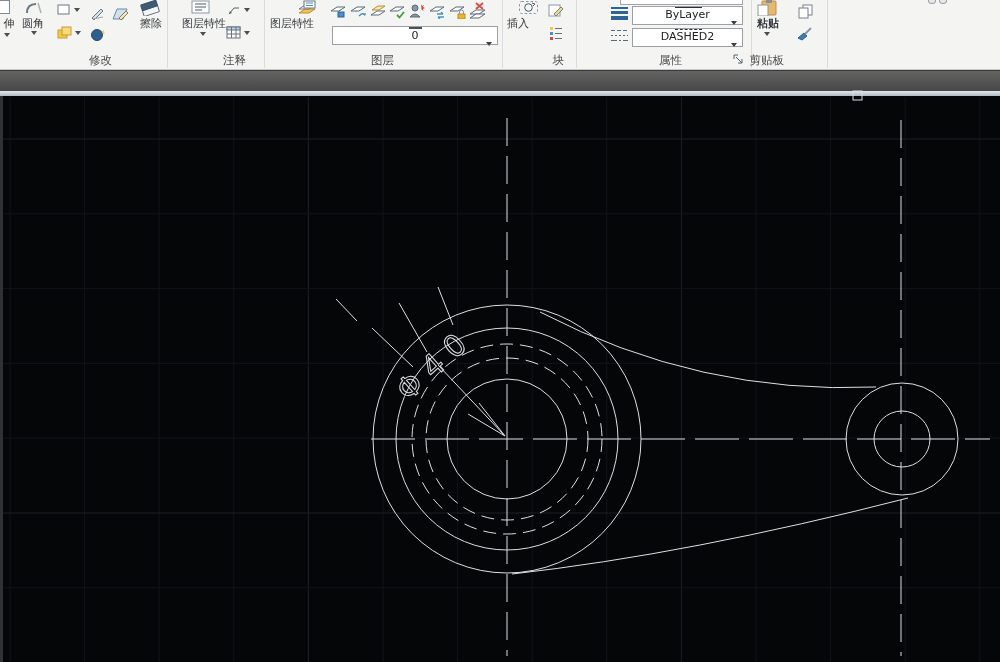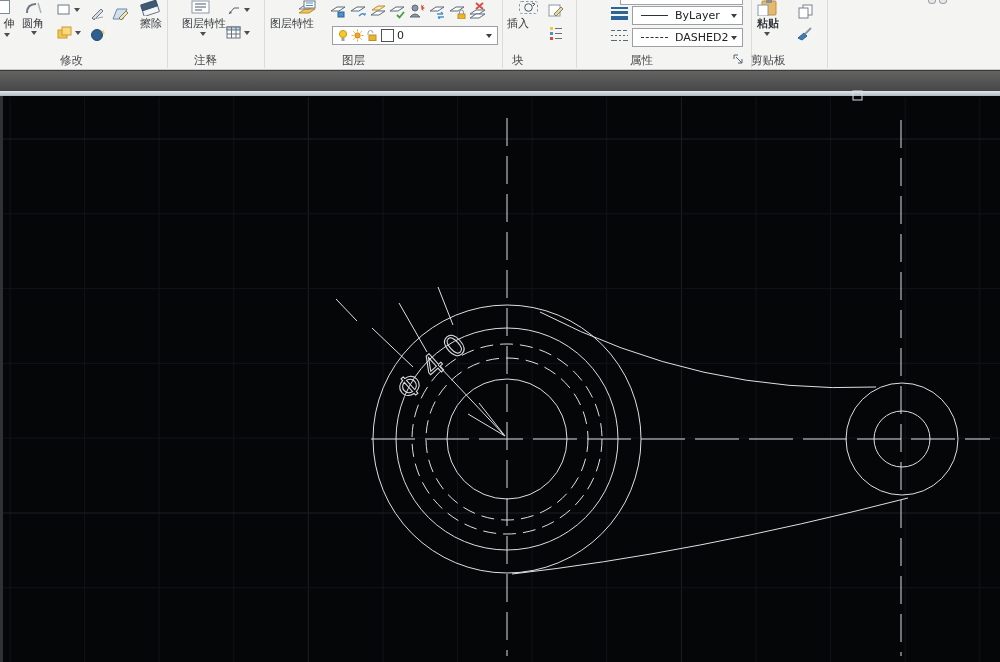--- a/index.html
+++ b/index.html
@@ -1,28 +1,28 @@
 <!DOCTYPE html>
 <html><head>
 <meta charset="utf-8">
 <style>
   html,body{margin:0;padding:0;}
   .stage{position:relative;width:1000px;height:662px;overflow:hidden;background:#fff;
          font-family:"DejaVu Sans","Liberation Sans",sans-serif;font-size:11px;color:#3d3f42;}
   
   .ribbon{position:absolute;left:0;top:0;width:1000px;height:69px;background:#f4f4f2;
           border-bottom:1px solid #c9c9c7;}
-  .panel-label{position:absolute;top:53px;text-align:left;color:#4a4c4f;font-size:11.5px;}
+  .panel-label{position:absolute;top:53px;text-align:right;color:#4a4c4f;font-size:11.5px;}
   .divider{position:absolute;top:0;height:68px;width:1px;background:#dbdbd8;}
   .btn-label{position:absolute;top:16px;font-size:11px;color:#33373b;text-align:center;white-space:nowrap;}
   .caret{position:absolute;width:0;height:0;border-left:3.5px solid transparent;
          border-right:3.5px solid transparent;border-top:4px solid #4c4e52;}
   .ico{position:absolute;}
   .combo{position:absolute;display:flex;align-items:center;background:#fff;
-         border:1px solid #9aa0a6;font-size:11px;color:#222;}
+         border:1px solid #9aa0a6;font-size:11px;color:#222;flex-direction:column;}
   .combo .cbo-caret{margin-left:auto;margin-right:5px;width:0;height:0;
          border-left:3.5px solid transparent;border-right:3.5px solid transparent;border-top:4px solid #3c3e42;}
   .line-solid{display:inline-block;width:27px;border-top:1px solid #2e3236;margin:0 7px 0 8px;}
   .line-dashed{display:inline-block;width:27px;border-top:1px dashed #2e3236;margin:0 7px 0 8px;}
   .swatch{width:11px;height:11px;background:#fff;border:1px solid #4c5156;margin:0 3px;}
   
   .titlebar{position:absolute;left:0;top:70px;width:1000px;height:21px;
             background:linear-gradient(#636363,#474747);border-top:1px solid #3a3a3a;box-sizing:border-box;}
   .lightstrip{position:absolute;left:0;top:91px;width:1000px;height:5px;
             background:linear-gradient(#e3e8ee,#aeb8c2);}
@@ -253,21 +253,21 @@
 
     <svg class="ico" style="left:797px;top:4px;" width="17" height="15">
       <rect x="6" y="1" width="9" height="10" fill="#fff" stroke="#77828d"></rect>
       <rect x="2" y="4" width="9" height="10" fill="#fff" stroke="#77828d"></rect>
     </svg>
     <svg class="ico" style="left:796px;top:26px;" width="18" height="15">
       <path d="M2 12 L8 7 L11 10 L6 14 Z" fill="#3f7cb6" stroke="#2e5f8e"></path>
       <line x1="9" y1="8" x2="15" y2="2" stroke="#8a97a5" stroke-width="2"></line>
     </svg>
 
-    <div class="panel-label" style="left:751px;width:66px;font-family:Liberation Mono, monospace;">剪贴板</div>
+    <div class="panel-label" style="left:718px;width:66px;font-family:Liberation Mono, monospace;">剪贴板</div>
     <div class="divider" style="left:827px;"></div>
 
     <div class="dot" style="left:928px;"></div>
     <div class="dot" style="left:939px;"></div>
   </div>
 
   <div class="titlebar"></div>
   <div class="lightstrip"></div>
 
   <div class="canvas"></div>

